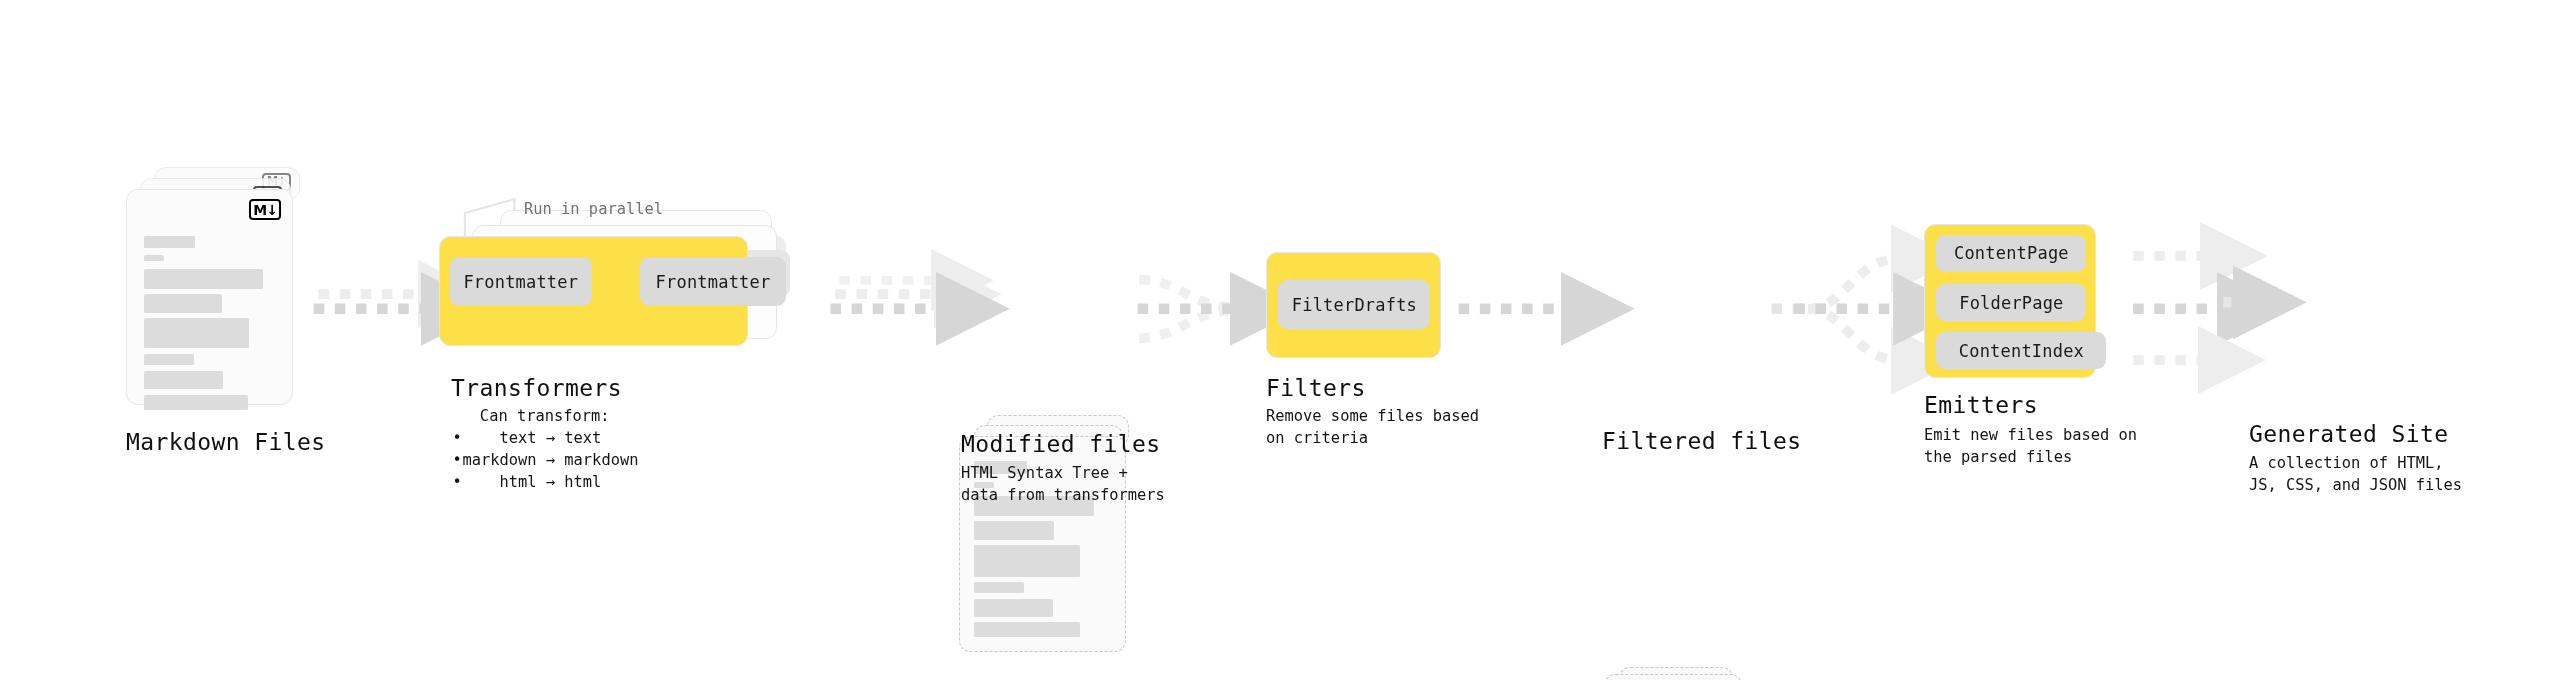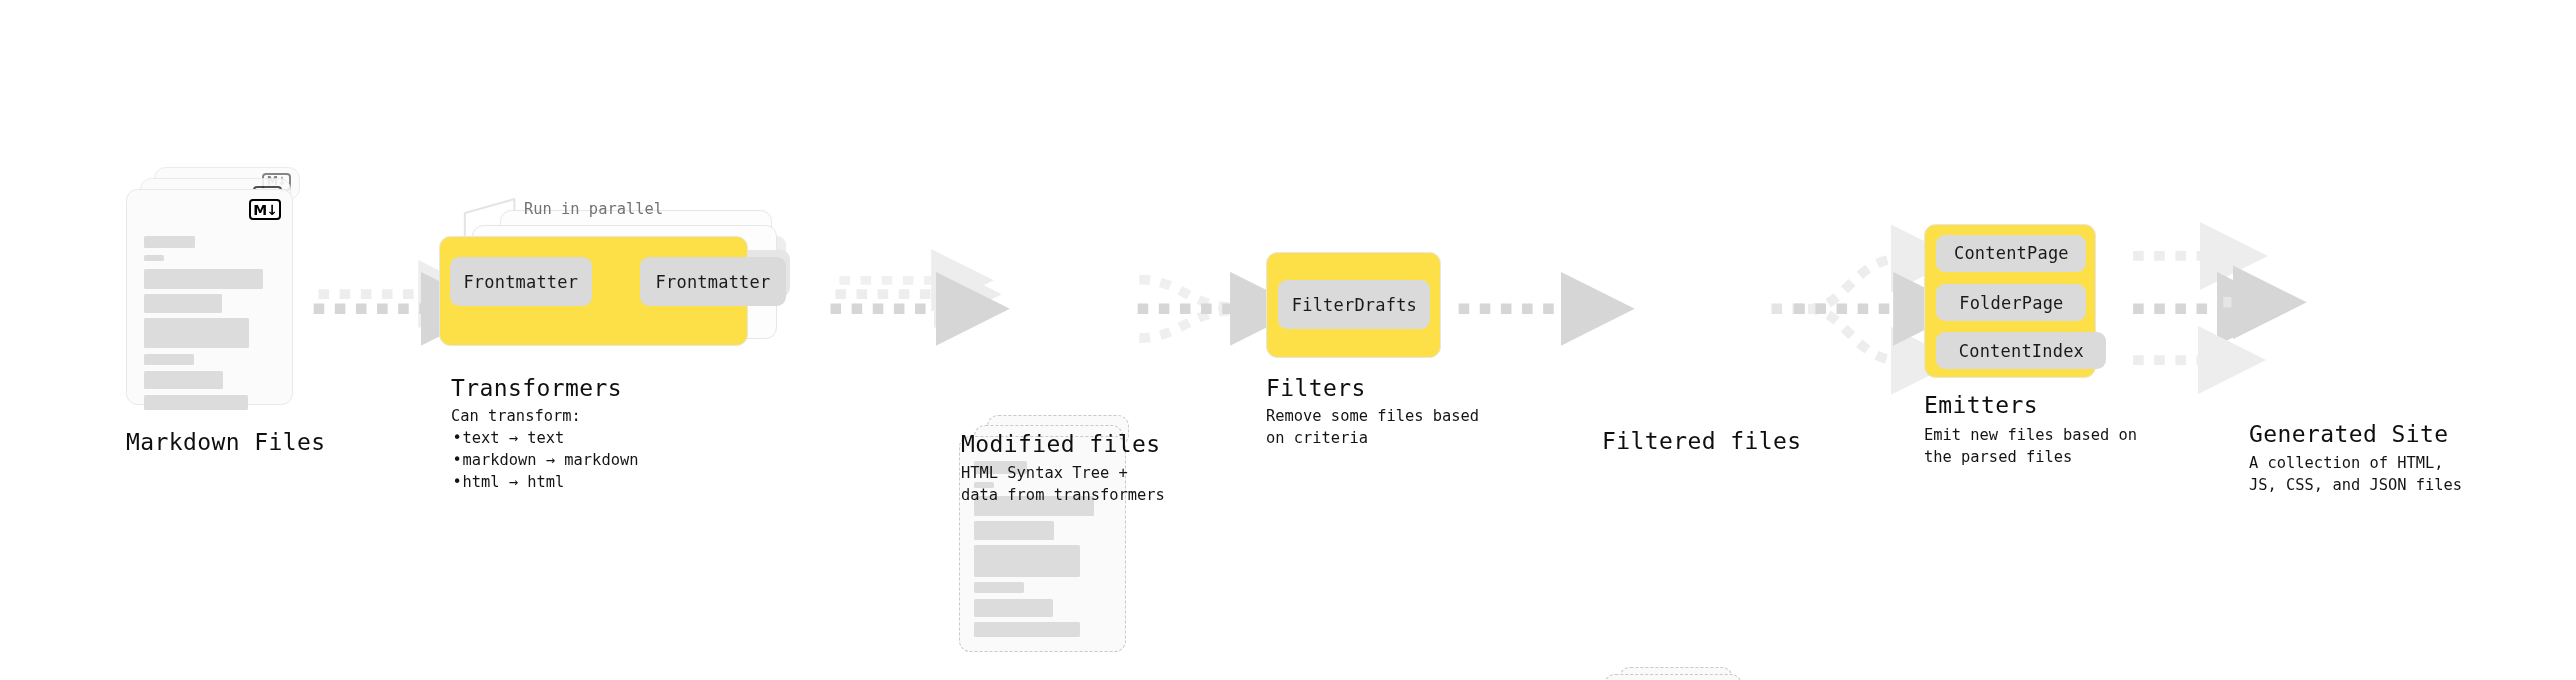--- a/index.html
+++ b/index.html
@@ -201,21 +201,21 @@
     <div class="groupbox" style="left:0px; top:41px; width:309px; height:110px;">
       <div class="pill" style="left:9.8px; top:20.3px; width:142px; height:49px;">Frontmatter</div>
       <div class="pill" style="left:200px; top:20.3px; width:146px; height:49px;">Frontmatter</div>
     </div>
   </div>
 
   <div class="annot" style="left:524px; top:200px;">Run in parallel</div>
 
   <div class="title" style="left:451px; top:375px;">Transformers</div>
 
-  <div class="sub-list" style="left:451px; top:406px;">
+  <div class="sub-list" style="left:451px; top:406px;text-align:center;">
     <span class="lead">Can transform:</span>
     <ul>
       <li>text → text</li>
       <li>markdown → markdown</li>
       <li>html → html</li>
     </ul>
   </div>
 
   <div class="node docstack" style="left:959px; top:171px; width:179px; height:244px;">
 

